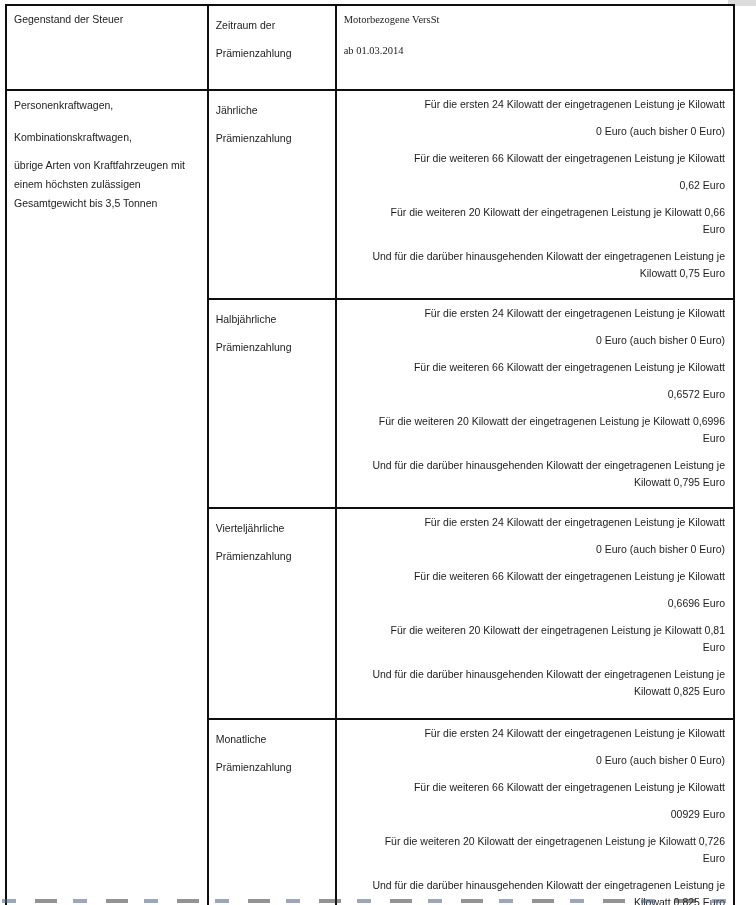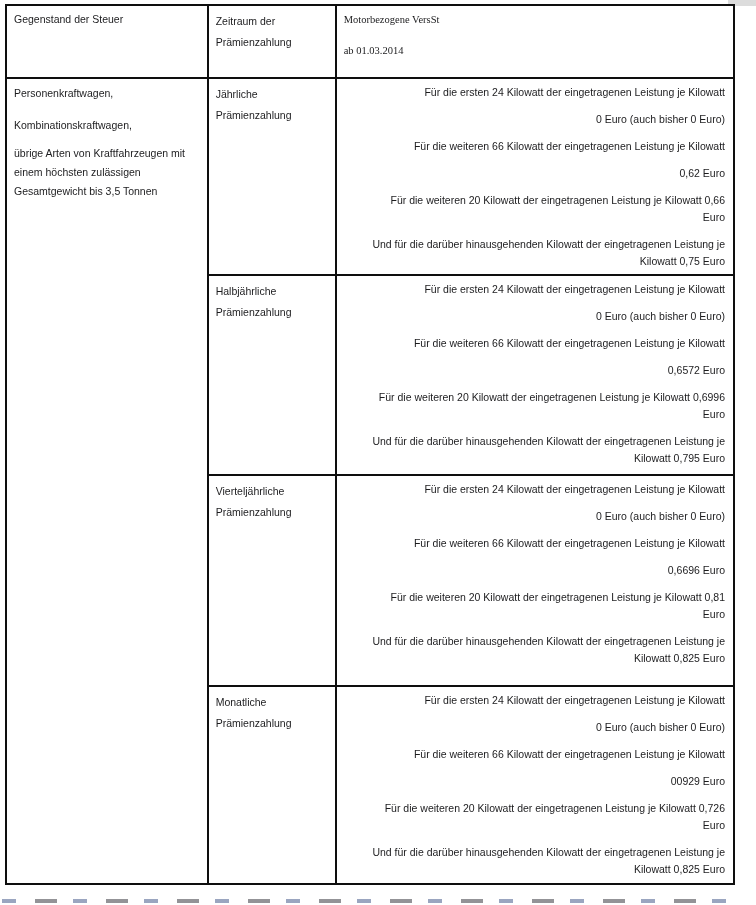--- a/index.html
+++ b/index.html
@@ -33,32 +33,32 @@
     border-collapse: collapse;
     table-layout: fixed;
     width: 730px;
   }
   table.tax col.c1 { width: 200px; }
   table.tax col.c2 { width: 127px; }
   table.tax col.c3 { width: 395px; }
   table.tax td {
     border: 2px solid #0e0e0e;
     vertical-align: top;
-    padding: 5px 8px 4px 7px;
+    padding: 5px 8px 16px 7px;
     font-size: 10.5px;
     line-height: 17px;
   }
   tr.hdr { height: 64px; }
   tr.r1 { height: 181px; }
   tr.r2 { height: 200px; }
   tr.r3 { height: 211px; }
   tr.r4 { height: 198px; margin-top: 44px; }
   .pre { white-space: pre-line; }
   
-  td.h2 div, td.period div { line-height: 21px; }
+  td.h2 div, td.period div { line-height: 28px; }
   td.h3 p { margin: 0 0 14px 0; line-height: 17px; font-family: Liberation Serif, serif; }
   
   td.subject { padding-top: 64px; padding-right: 3px; }
   td.subject p { margin: 0 0 13px 0; line-height: 19px; }
   td.subject p.sp2 { margin-bottom: 9px; }
   td.subject p:last-child { margin-bottom: 0; }
   
   td.content p { margin: 0 0 10px 0; line-height: 17px; text-align: right; }
   td.content p:last-child { margin-bottom: 0; }
   .cut-artifact {

